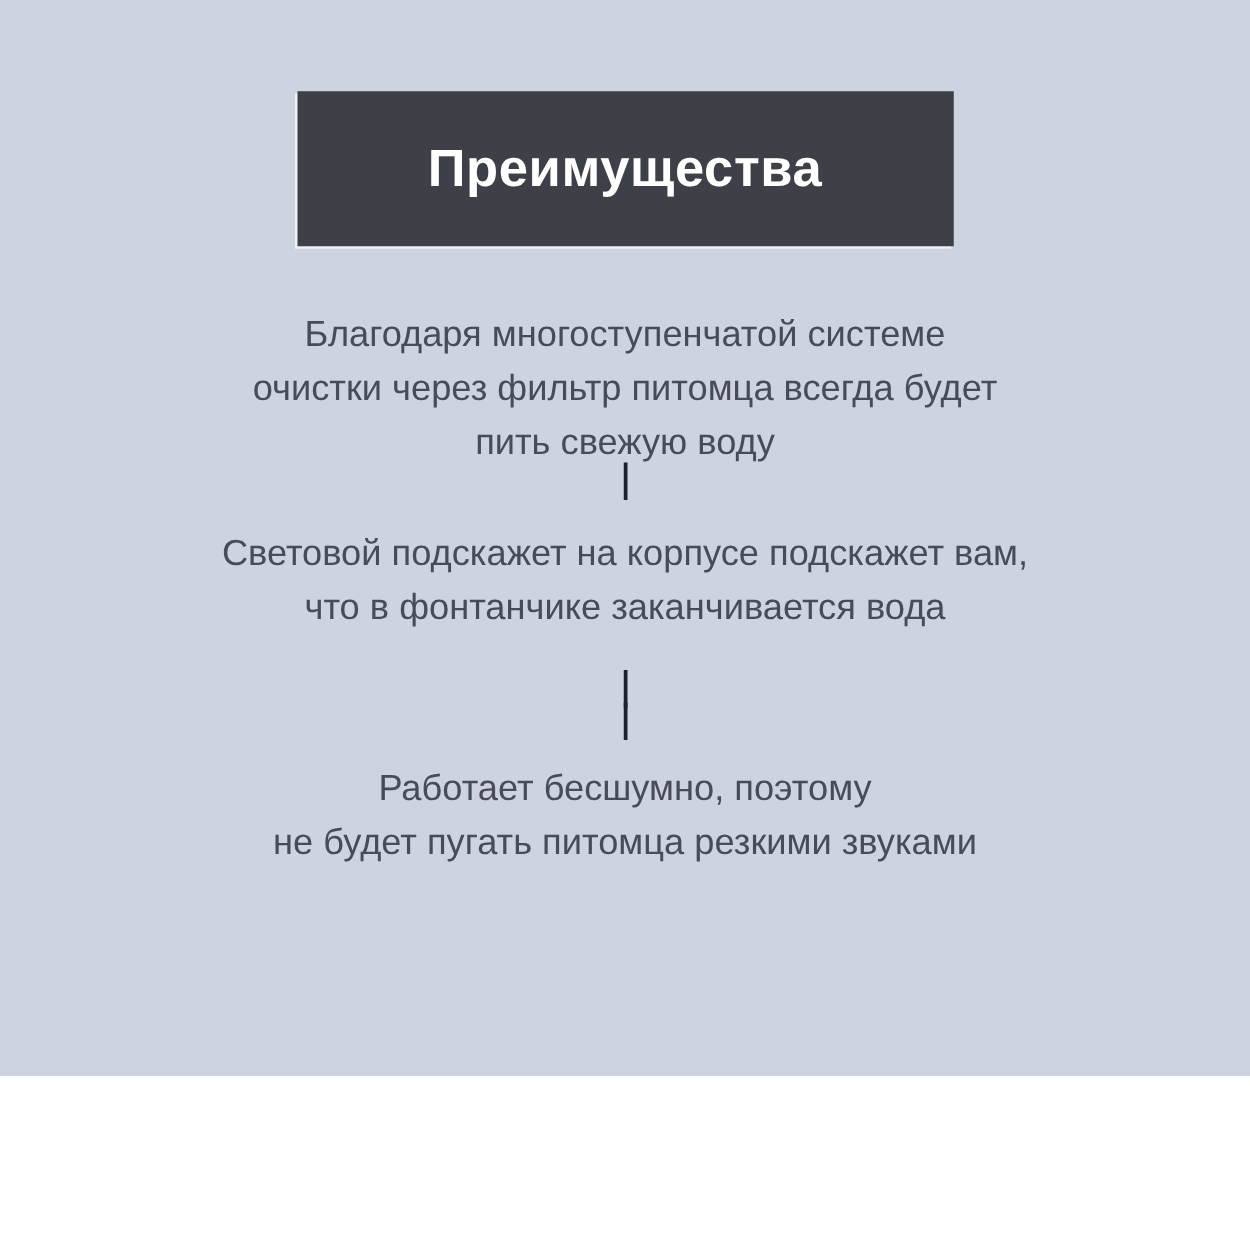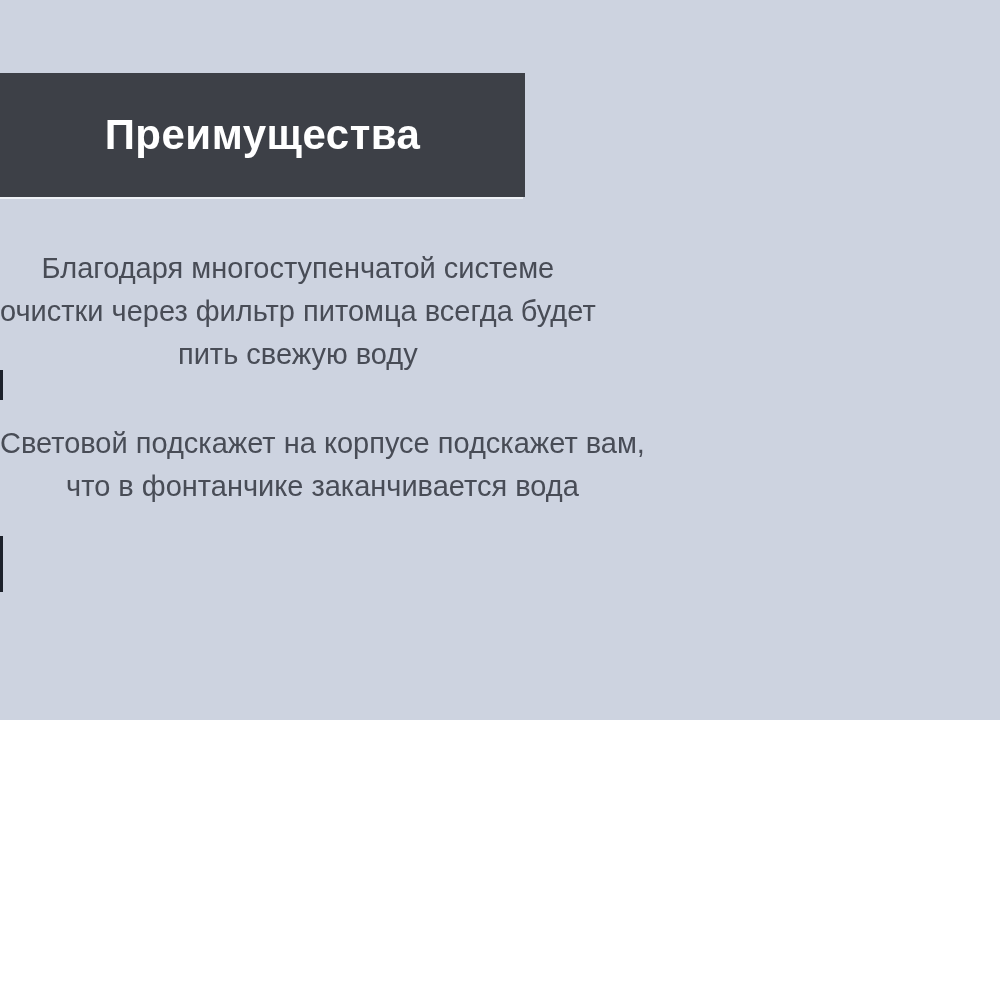--- a/index.html
+++ b/index.html
@@ -2,27 +2,27 @@
 <html><head>
 <meta charset="utf-8">
 <style>
   html, body {
     margin: 0;
     padding: 0;
   }
   .canvas {
     position: relative;
     width: 1000px;
-    height: 720px;
+    height: 861px;
     overflow: hidden;
     background: #cdd3e0;
     font-family: "Liberation Sans", "DejaVu Sans", sans-serif;
     display: flex;
     flex-direction: column;
-    align-items: flex-start;
+    align-items: center;
   }
   .header-box {
     margin-top: 73px;
     width: 525px;
     height: 124px;
     background: #3d4047;
     box-shadow: -2px 2px 0 0 #eef1f6;
     display: flex;
     align-items: center;
     justify-content: center;
@@ -74,14 +74,16 @@
   <div class="divider" id="d1" style="background: rgb(28, 33, 43);"></div>
 
   <p class="advantage" id="b2" style="color: rgb(72, 76, 86);">Световой подскажет на корпусе подскажет вам,
 что в фонтанчике заканчивается вода</p>
 
   <div class="divider" id="d2" style="background: rgb(28, 33, 43);"></div>
 
 
   <div class="divider" id="d3" style="background: rgb(28, 33, 43);"></div>
 
+  <p class="advantage" id="b4" style="color: rgb(72, 76, 86);">Работает бесшумно, поэтому
+не будет пугать питомца резкими звуками</p>
 
 </div>
 
 </body></html>

